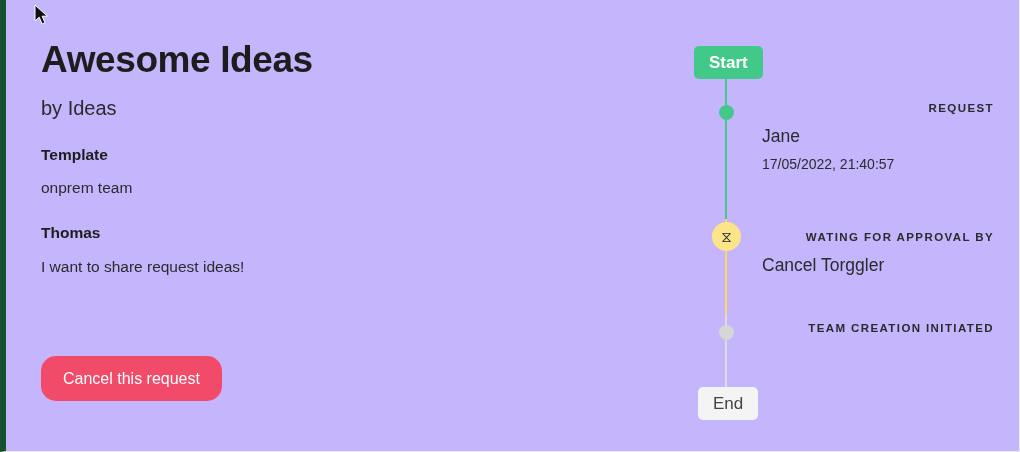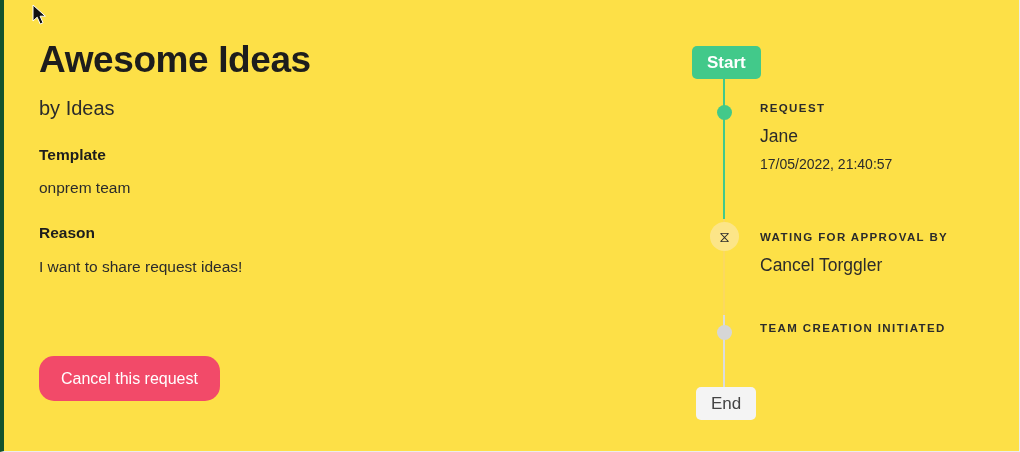--- a/index.html
+++ b/index.html
@@ -8,23 +8,23 @@
     background: #ffffff;
   }
   body {
     font-family: "Liberation Sans", sans-serif;
     -webkit-font-smoothing: antialiased;
   }
   #page {
     position: relative;
     width: 1020px;
     height: 452px;
-    background: #fde047;
+    background: #c4b5fd;
     overflow: hidden;
-    border-left: 4px solid #14532d;
+    border-left: 6px solid #14532d;
     border-right: 1px solid #ececec;
     border-bottom: 1px solid #ececec;
     box-sizing: border-box;
   }
 
   
   #detail {
     position: absolute;
     left: 35px;
     top: 38px;
@@ -142,20 +142,21 @@
     line-height: 1;
   }
   .step-label {
     font-size: 11.5px;
     font-weight: bold;
     letter-spacing: 1.4px;
     color: #2b2b2b;
     text-transform: uppercase;
     line-height: 1.3;
     padding-top: 6px;
+    text-align: right;
   }
   .step-value {
     font-size: 17.5px;
     color: #2b2b2b;
     margin-top: 10px;
     line-height: 1.25;
   }
   .step-time {
     font-size: 14px;
     color: #2b2b2b;
@@ -191,21 +192,21 @@
   <div id="detail">
     <h1 id="title">Awesome Ideas</h1>
     <div id="byline">by Ideas</div>
 
     <div class="field">
       <div class="field-label">Template</div>
       <div class="field-value">onprem team</div>
     </div>
 
     <div class="field">
-      <div class="field-label">Reason</div>
+      <div class="field-label">Thomas</div>
       <div class="field-value">I want to share request ideas!</div>
     </div>
   </div>
 
   <button id="cancel-button">Cancel this request</button>
 
   <div id="timeline">
 
     <div class="chip" id="start-chip">Start</div>
 

